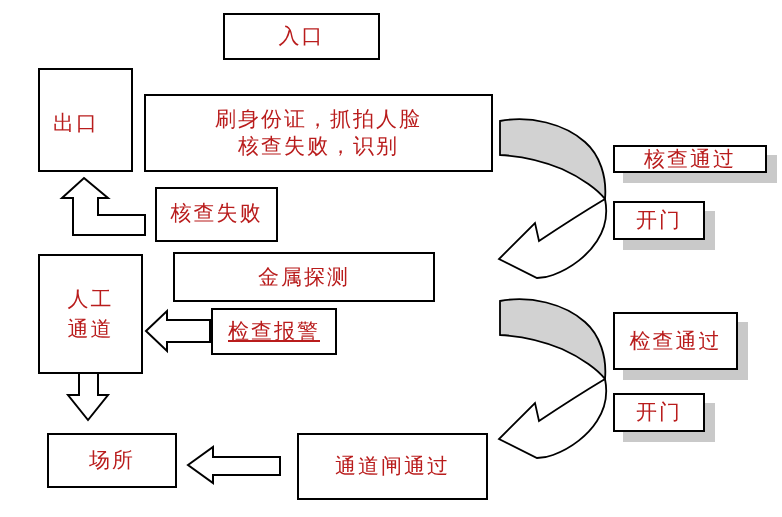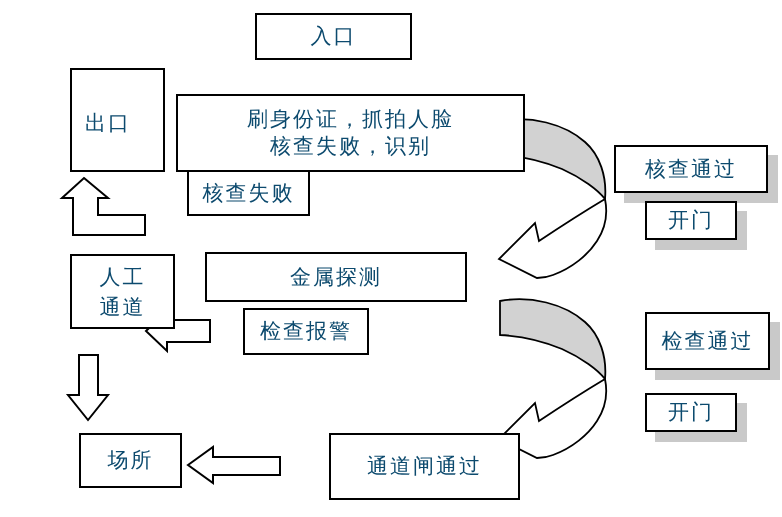--- a/index.html
+++ b/index.html
@@ -26,40 +26,39 @@
     position: absolute;
     box-sizing: border-box;
     border: 2px solid #000000;
     background: #ffffff;
     display: flex;
     flex-direction: column;
     align-items: center;
     justify-content: center;
     font-size: 21px;
     letter-spacing: 2px;
-    color: #0c4a6e;
+    color: #b91c1c;
     line-height: 27px;
     text-align: center;
     white-space: nowrap;
-    margin-left: 32px;
   }
   .box.shadowed { box-shadow: 10px 10px 0 0 #c9c9c9; }
 
   #entrance   { left: 223px; top: 13px;  width: 157px; height: 47px; }
   #exit       { left: 38px;  top: 68px;  width: 95px;  height: 104px;
                 align-items: flex-start; justify-content: center;
                 padding: 6px 0 0 13px; }
   #scan       { left: 144px; top: 94px;  width: 349px; height: 78px; }
-  #verify-fail{ left: 155px; top: 170px; width: 123px; height: 46px; }
+  #verify-fail{ left: 155px; top: 187px; width: 123px; height: 55px; font-family: Liberation Mono, monospace; }
   #metal      { left: 173px; top: 252px; width: 262px; height: 50px; }
-  #manual     { left: 38px;  top: 254px; width: 105px; height: 75px; line-height: 30px; align-items: center; }
-  #alarm      { left: 211px; top: 308px; width: 126px; height: 47px; }
-  #venue      { left: 47px;  top: 433px; width: 103px; height: 55px; }
+  #manual     { left: 38px;  top: 254px; width: 105px; height: 120px; line-height: 30px; align-items: center; }
+  #alarm      { left: 211px; top: 308px; width: 126px; height: 47px; text-decoration: underline; }
+  #venue      { left: 47px;  top: 433px; width: 130px; height: 55px; }
   #gate       { left: 297px; top: 433px; width: 191px; height: 67px; align-items: center; }
-  #verify-pass{ left: 582px; top: 145px; width: 154px; height: 48px; }
+  #verify-pass{ left: 613px; top: 145px; width: 154px; height: 28px; }
   #door-1     { left: 613px; top: 201px; width: 92px;  height: 39px; }
   #check-pass { left: 613px; top: 312px; width: 125px; height: 58px; justify-content: center; }
   #door-2     { left: 613px; top: 393px; width: 92px;  height: 39px; }
 </style>
 </head>
 <body>
 
 <div class="stage">
 
   <svg class="arrows" viewBox="0 0 782 517" xmlns="http://www.w3.org/2000/svg">

